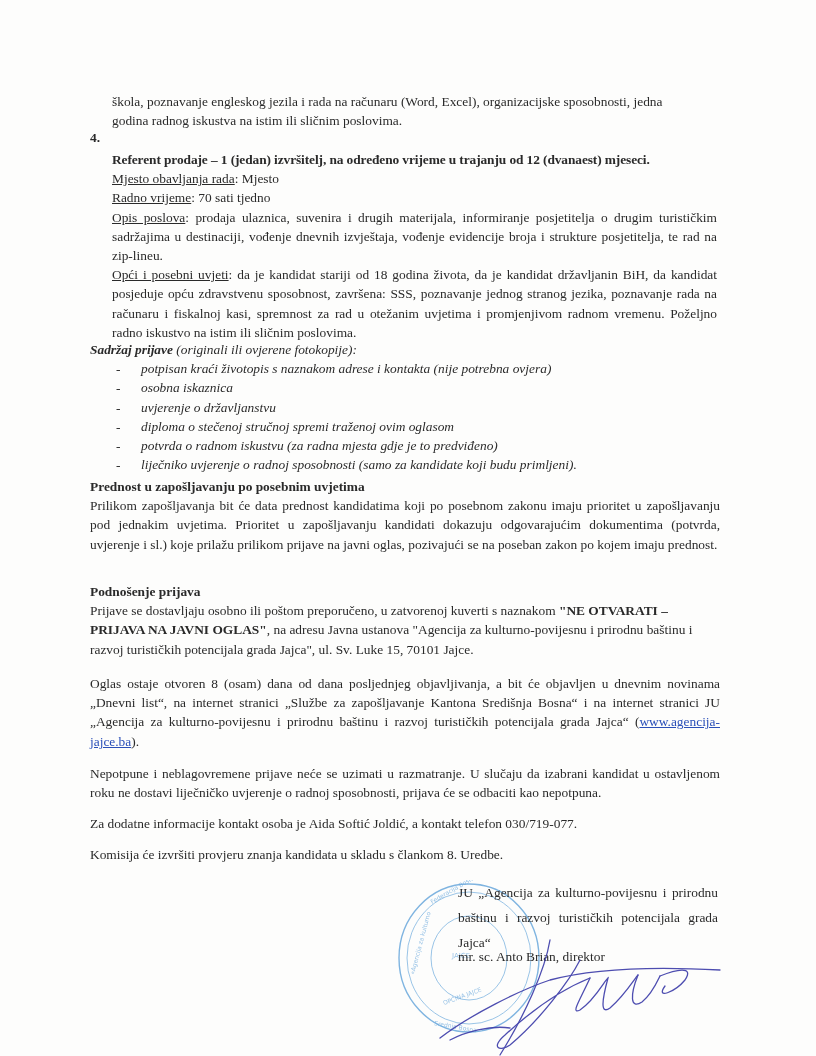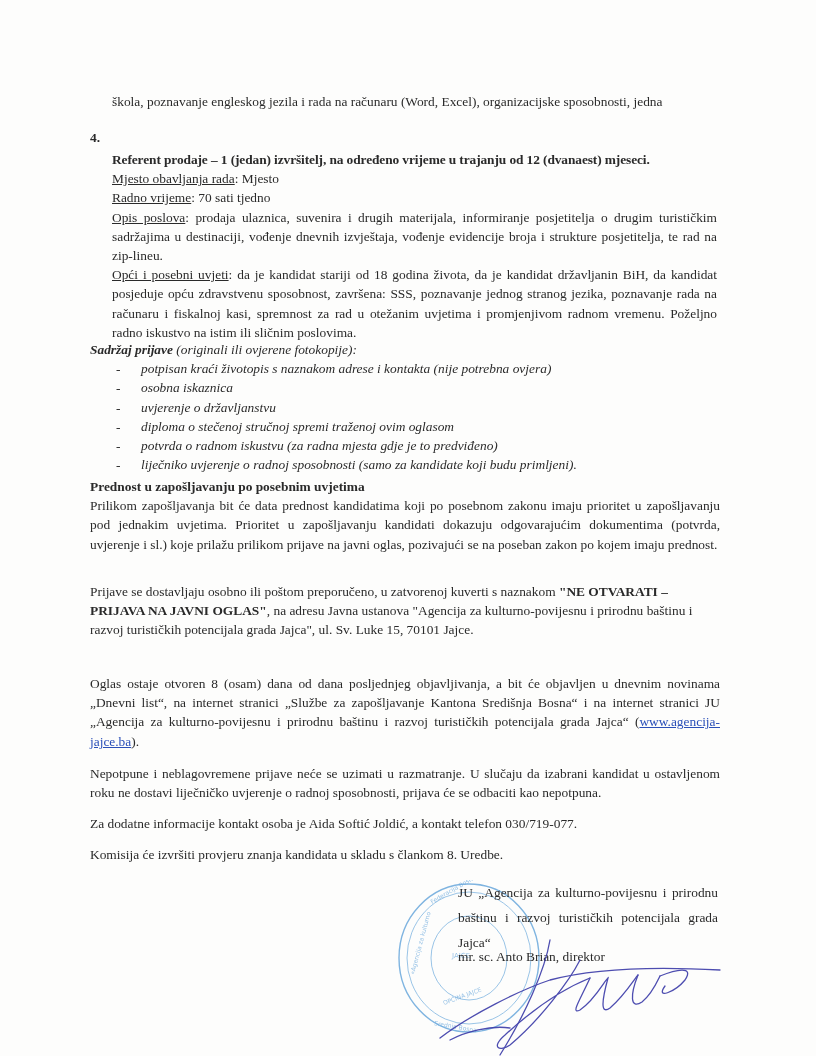--- a/index.html
+++ b/index.html
@@ -22,20 +22,21 @@
     .stamp { position: absolute; left: 394px; top: 880px; width: 150px; height: 160px; }
     .signature { position: absolute; left: 430px; top: 920px; width: 300px; height: 140px; }
   </style>
 </head>
 <body>
 
 <div class="page">
 
   <div class="block justify" style="top:70px;">
     <p class="p">škola, poznavanje engleskog jezila i rada na računaru (Word, Excel), organizacijske sposobnosti, jedna</p>
+    <p class="p">godina radnog iskustva na istim ili sličnim poslovima.</p>
   </div>
 
   <span class="num" style="top:128px;">4.</span>
   <div class="block justify" style="top:128px;">
     <p class="p b" style="letter-spacing:-0.1px;">Referent prodaje – 1 (jedan) izvršitelj, na određeno vrijeme u trajanju od 12 (dvanaest) mjeseci.</p>
     <p class="p"><span class="u">Mjesto obavljanja rada</span><span>: Mjesto</span></p>
     <p class="p"><span class="u">Radno vrijeme</span><span>: 70 sati tjedno</span></p>
     <p class="p"><span class="u">Opis poslova</span><span>: prodaja ulaznica, suvenira i drugih materijala, informiranje posjetitelja o drugim turističkim sadržajima u destinaciji, vođenje dnevnih izvještaja, vođenje evidencije broja i strukture posjetitelja, te rad na zip-lineu.</span></p>
     <p class="p"><span class="u">Opći i posebni uvjeti</span><span>: da je kandidat stariji od 18 godina života, da je kandidat državljanin BiH, da kandidat posjeduje opću zdravstvenu sposobnost, završena: SSS, poznavanje jednog stranog jezika, poznavanje rada na računaru i fiskalnoj kasi, spremnost za rad u otežanim uvjetima i promjenjivom radnom vremenu. Poželjno radno iskustvo na istim ili sličnim poslovima.</span></p>
   </div>
@@ -51,20 +52,21 @@
       <li><span class="d">-</span><span>liječniko uvjerenje o radnoj sposobnosti (samo za kandidate koji budu primljeni).</span></li>
     </ul>
   </div>
 
   <div class="block justify" style="left:90px; width:630px; top:455px;">
     <p class="p b">Prednost u zapošljavanju po posebnim uvjetima</p>
     <p class="p">Prilikom zapošljavanja bit će data prednost kandidatima koji po posebnom zakonu imaju prioritet u zapošljavanju pod jednakim uvjetima. Prioritet u zapošljavanju kandidati dokazuju odgovarajućim dokumentima (potvrda, uvjerenje i sl.) koje prilažu prilikom prijave na javni oglas, pozivajući se na poseban zakon po kojem imaju prednost.</p>
   </div>
 
   <div class="block justify" style="left:90px; width:630px; top:560px;">
+    <p class="p b">Podnošenje prijava</p>
     <p class="p" style="text-align:left;"><span>Prijave se dostavljaju osobno ili poštom preporučeno, u zatvorenoj kuverti s naznakom </span><span class="b">"NE OTVARATI – PRIJAVA NA JAVNI OGLAS"</span><span>, na adresu Javna ustanova "Agencija za kulturno-povijesnu i prirodnu baštinu i razvoj turističkih potencijala grada Jajca", ul. Sv. Luke 15, 70101 Jajce.</span></p>
   </div>
 
   <div class="block justify" style="left:90px; width:630px; top:652px;">
     <p class="p"><span>Oglas ostaje otvoren 8 (osam) dana od dana posljednjeg objavljivanja, a bit će objavljen u dnevnim novinama „Dnevni list“, na internet stranici „Službe za zapošljavanje Kantona Središnja Bosna“ i na internet stranici JU „Agencija za kulturno-povijesnu i prirodnu baštinu i razvoj turističkih potencijala grada Jajca“ (</span><a class="link" href="#">www.agencija-jajce.ba</a><span>).</span></p>
   </div>
 
   <div class="block justify" style="left:90px; width:630px; top:742px;">
     <p class="p">Nepotpune i neblagovremene prijave neće se uzimati u razmatranje. U slučaju da izabrani kandidat u ostavljenom roku ne dostavi liječničko uvjerenje o radnoj sposobnosti, prijava će se odbaciti kao nepotpuna.</p>
   </div>

